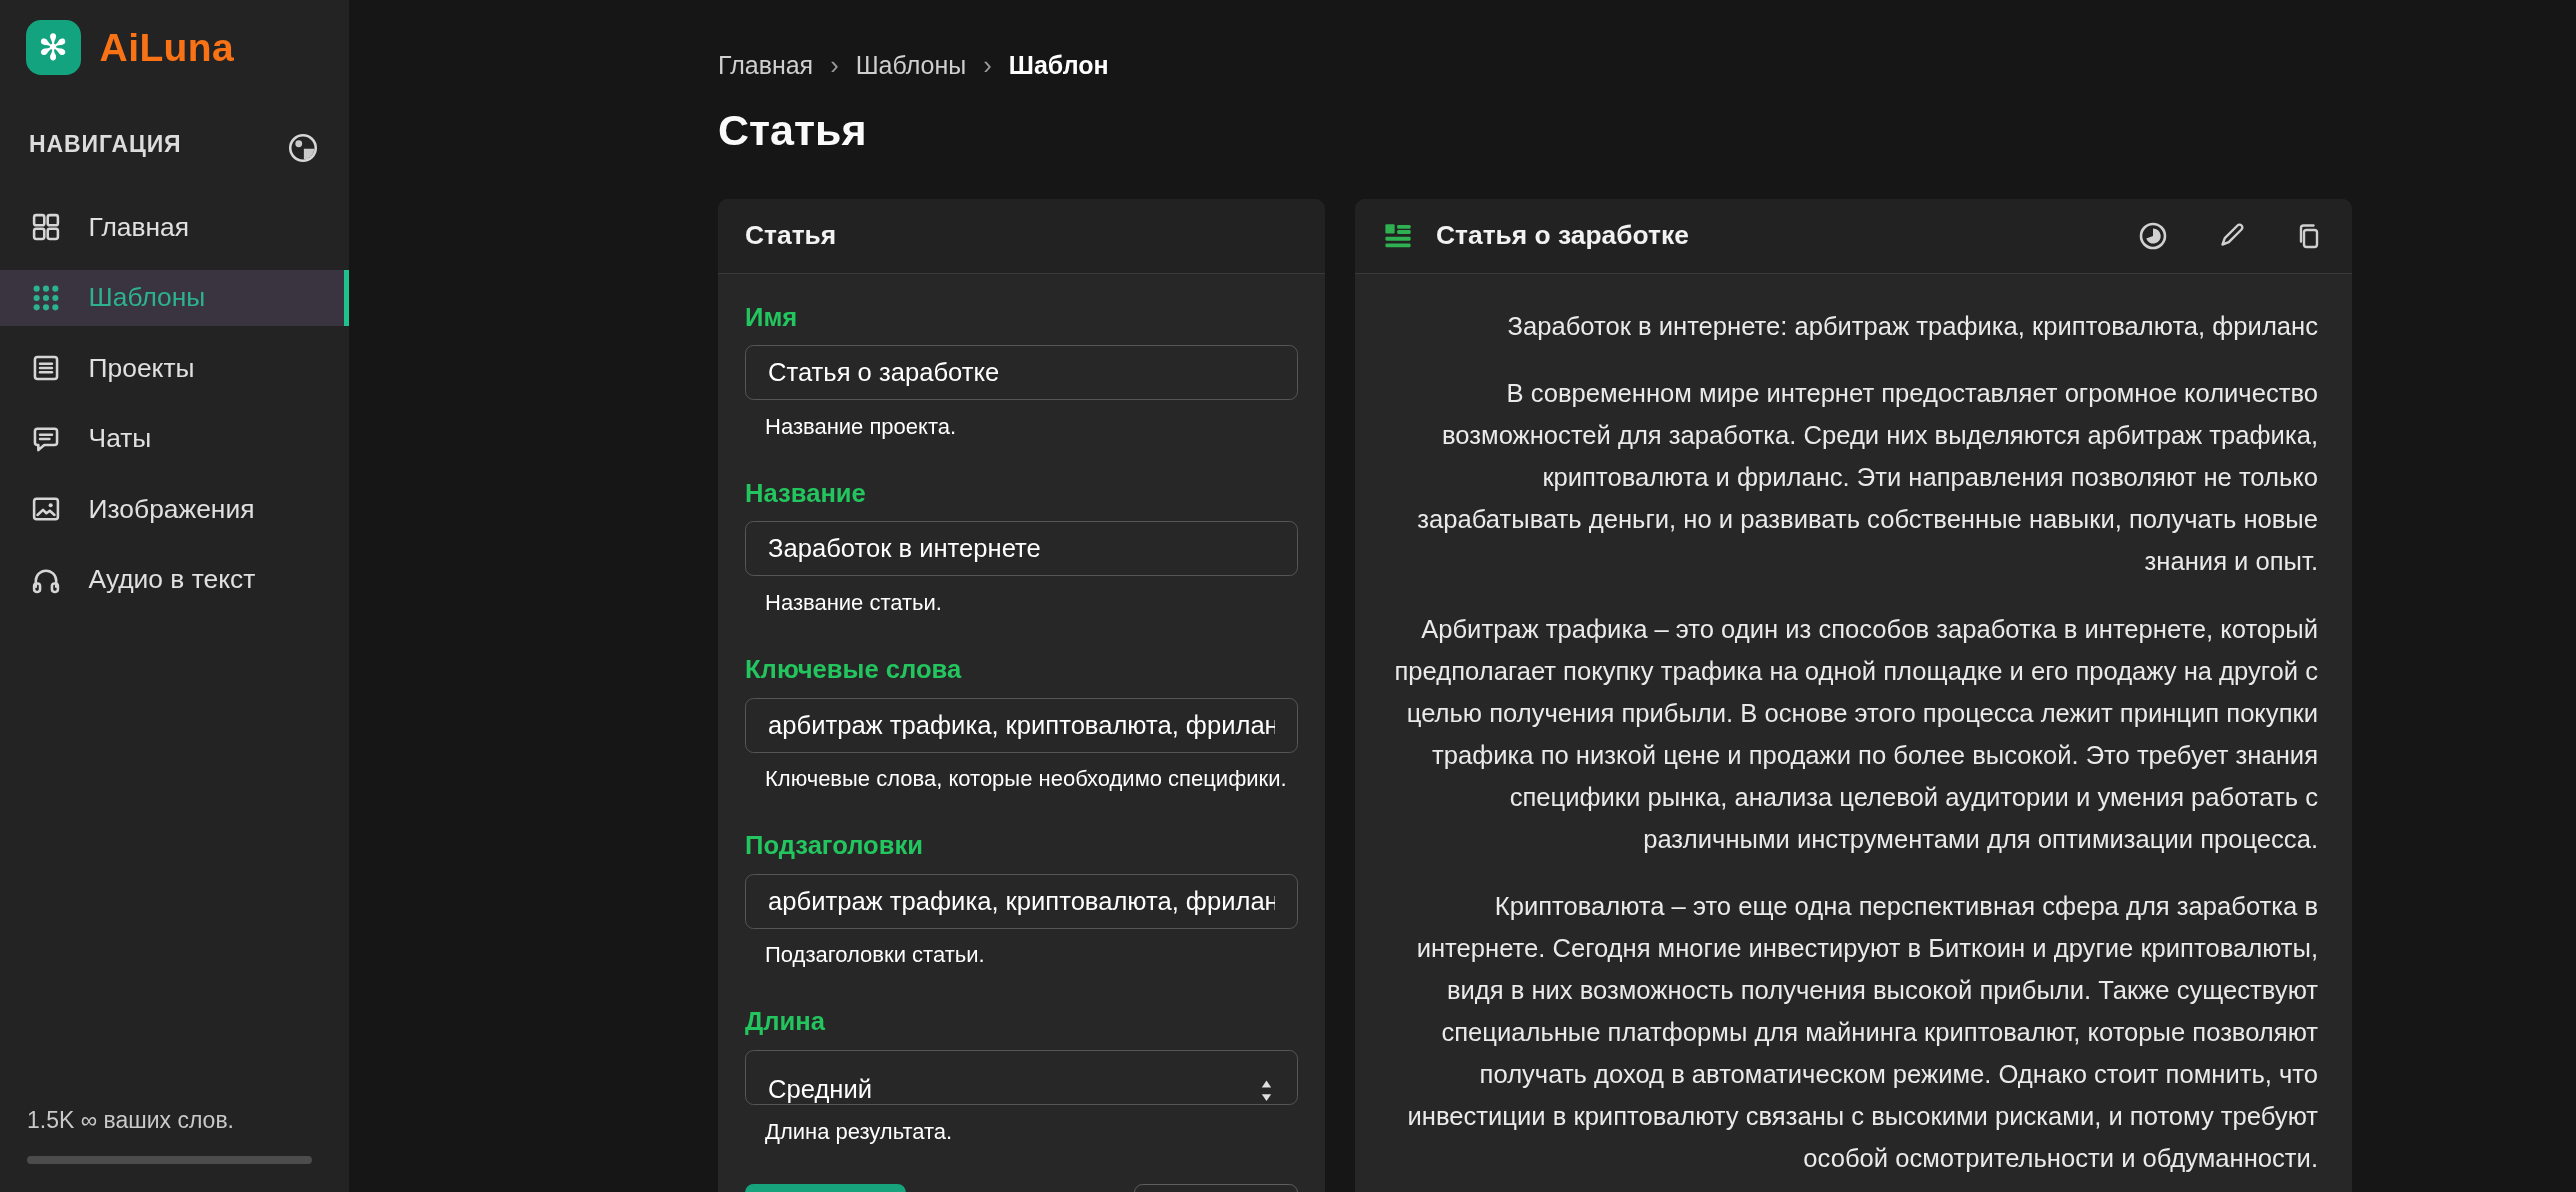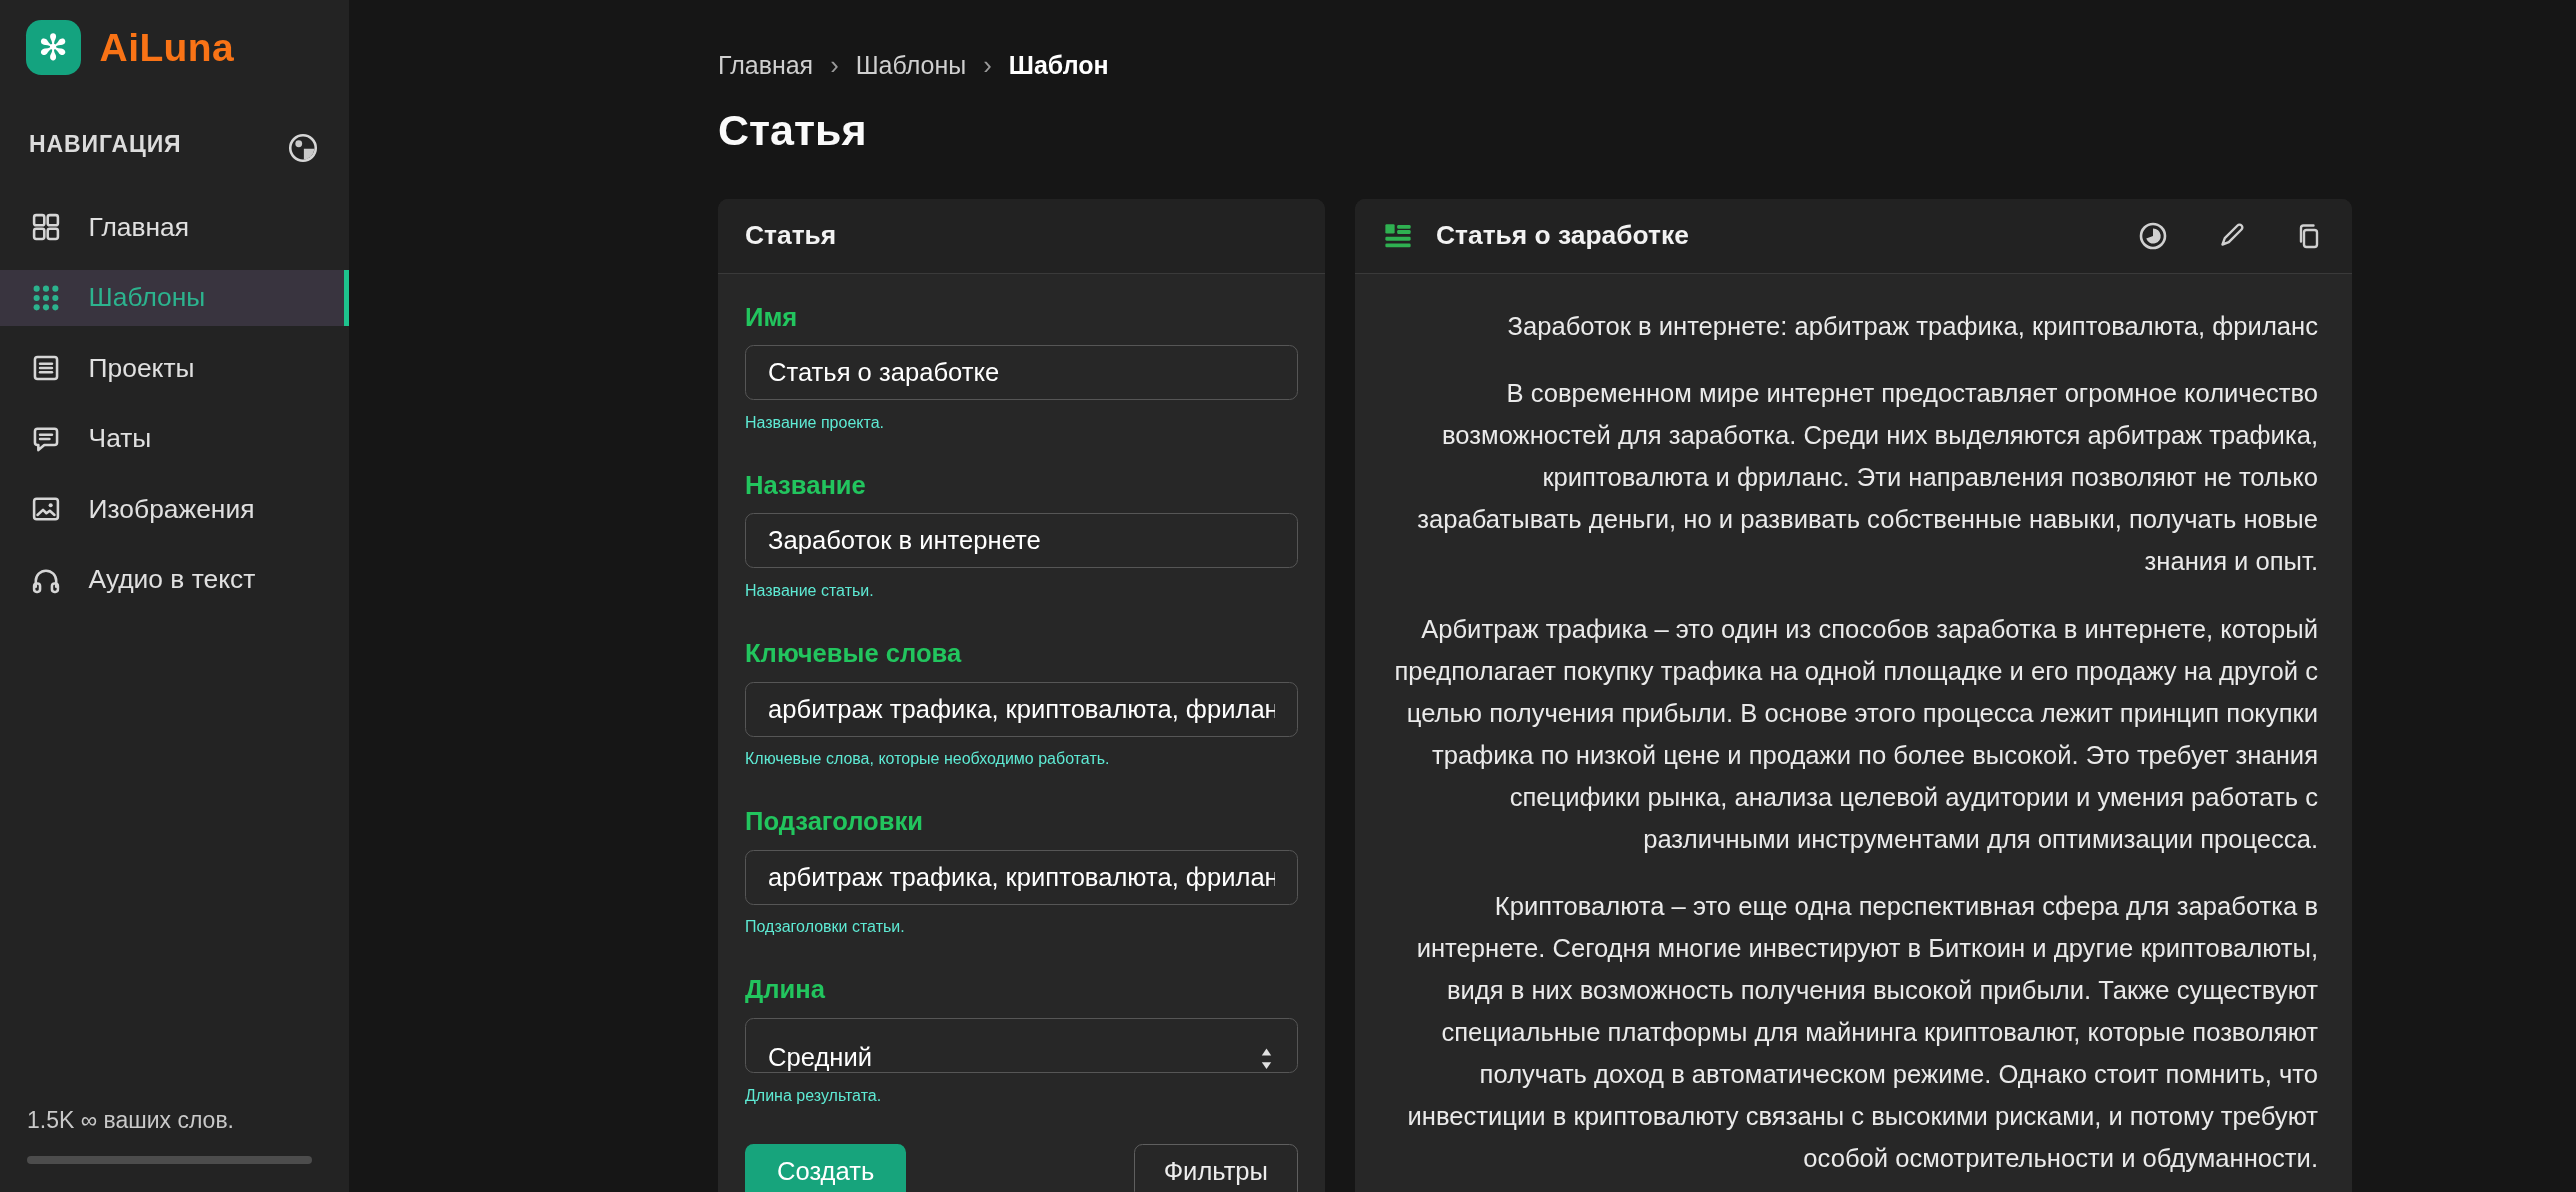--- a/index.html
+++ b/index.html
@@ -44,21 +44,21 @@
   .form-card { width:607px; }
   .form-body { padding:29px 27px 25.6px 27px; }
   .field { margin-bottom:39px; }
   .field-label { display:block; font-size:25.6px; font-weight:700; color:#22c55e; margin-bottom:13.6px; }
   .text-input, .select-box {
     width:100%; height:55px; background:#272727; border:1.7px solid #565656; border-radius:8.5px;
     color:#ffffff; font-size:25.6px; padding:0 22px;
     font-family:"Liberation Sans","DejaVu Sans",sans-serif;
   }
   .select-box { display:flex; align-items:flex-end; justify-content:space-between; cursor:pointer; }
-  .field-helper { font-size:16px; color:#5eead4; margin-top:13.6px; }
+  .field-helper { font-size:22px; color:#ffffff; margin-top:13.6px;margin-left:20px; }
   .form-actions { display:flex; justify-content:space-between; align-items:center; margin-top:12px; }
   .btn { font-size:25.6px; border-radius:8.5px; height:56px; cursor:pointer;
          font-family:"Liberation Sans","DejaVu Sans",sans-serif; }
   .btn-primary { background:#17a47c; color:#ffffff; border:none; padding:0 32px; }
   .btn-secondary { background:transparent; color:#ededed; border:1.7px solid #5f5f5f; padding:0 29px; }
   
   .result-card { width:997px; height:1003px; }
   .result-header { justify-content:space-between; }
   .result-header-left { display:flex; align-items:center; gap:22px; }
   .result-actions { display:flex; align-items:center; gap:46px; }
@@ -188,21 +188,21 @@
 
         <div class="field">
           <label class="field-label">Название</label>
           <input class="text-input" type="text" value="Заработок в интернете" style="">
           <div class="field-helper">Название статьи.</div>
         </div>
 
         <div class="field">
           <label class="field-label">Ключевые слова</label>
           <input class="text-input" type="text" value="арбитраж трафика, криптовалюта, фриланс" style="">
-          <div class="field-helper">Ключевые слова, которые необходимо работать.</div>
+          <div class="field-helper">Ключевые слова, которые необходимо специфики.</div>
         </div>
 
         <div class="field">
           <label class="field-label">Подзаголовки</label>
           <input class="text-input" type="text" value="арбитраж трафика, криптовалюта, фриланс" style="">
           <div class="field-helper">Подзаголовки статьи.</div>
         </div>
 
         <div class="field">
           <label class="field-label">Длина</label>

